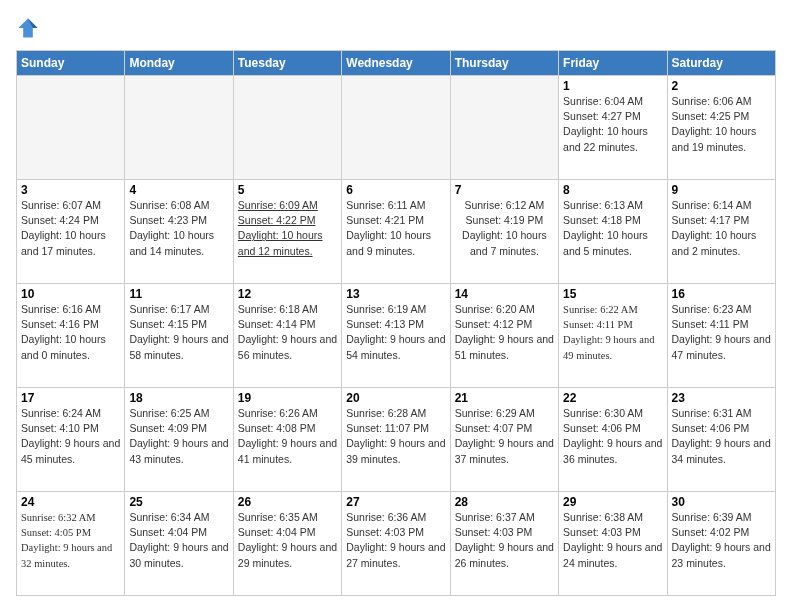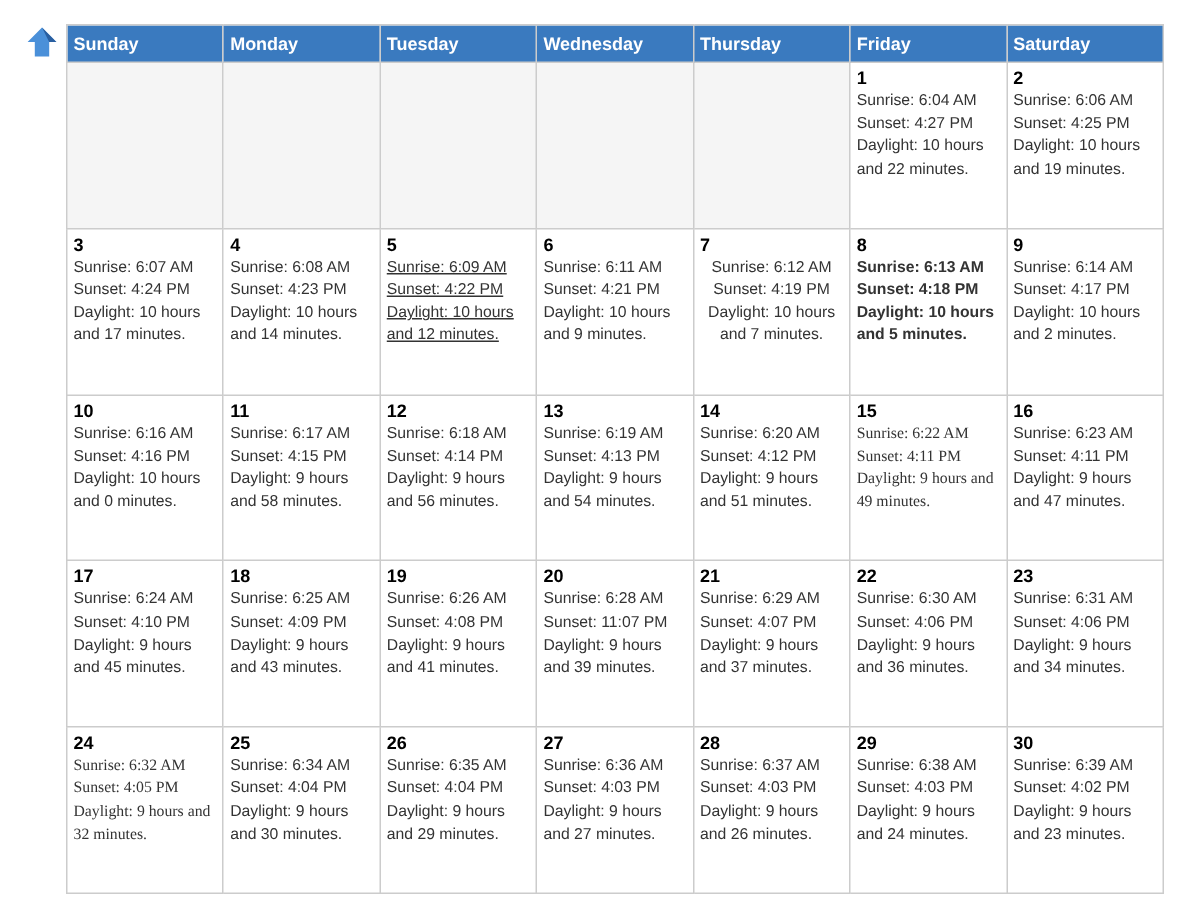--- a/index.html
+++ b/index.html
@@ -8,21 +8,21 @@
       background: #fff;
       width: 792px;
       height: 612px;
       overflow: hidden;
     }
     .page {
       width: 792px;
       height: 612px;
       padding: 16px;
       display: flex;
-      flex-direction: row;
+      flex-direction: column;
     }
     .header {
       display: flex;
       align-items: flex-start;
       justify-content: space-between;
       margin-bottom: 10px;
     }
     .logo {
       display: flex;
       align-items: center;
@@ -170,21 +170,21 @@
 Daylight: 10 hours and 9 minutes.</div>
           </td>
           <td>
             <span class="day-num">7</span>
             <div class="day-info" style="white-space: pre-line; text-align: center;">Sunrise: 6:12 AM
 Sunset: 4:19 PM
 Daylight: 10 hours and 7 minutes.</div>
           </td>
           <td>
             <span class="day-num">8</span>
-            <div class="day-info" style="white-space: pre-line; font-weight: bold;">Sunrise: 6:13 AM
+            <div class="day-info" style="white-space: pre-line;">Sunrise: 6:13 AM
 Sunset: 4:18 PM
 Daylight: 10 hours and 5 minutes.</div>
           </td>
           <td>
             <span class="day-num">9</span>
             <div class="day-info" style="white-space: pre-line;">Sunrise: 6:14 AM
 Sunset: 4:17 PM
 Daylight: 10 hours and 2 minutes.</div>
           </td>
         </tr>

